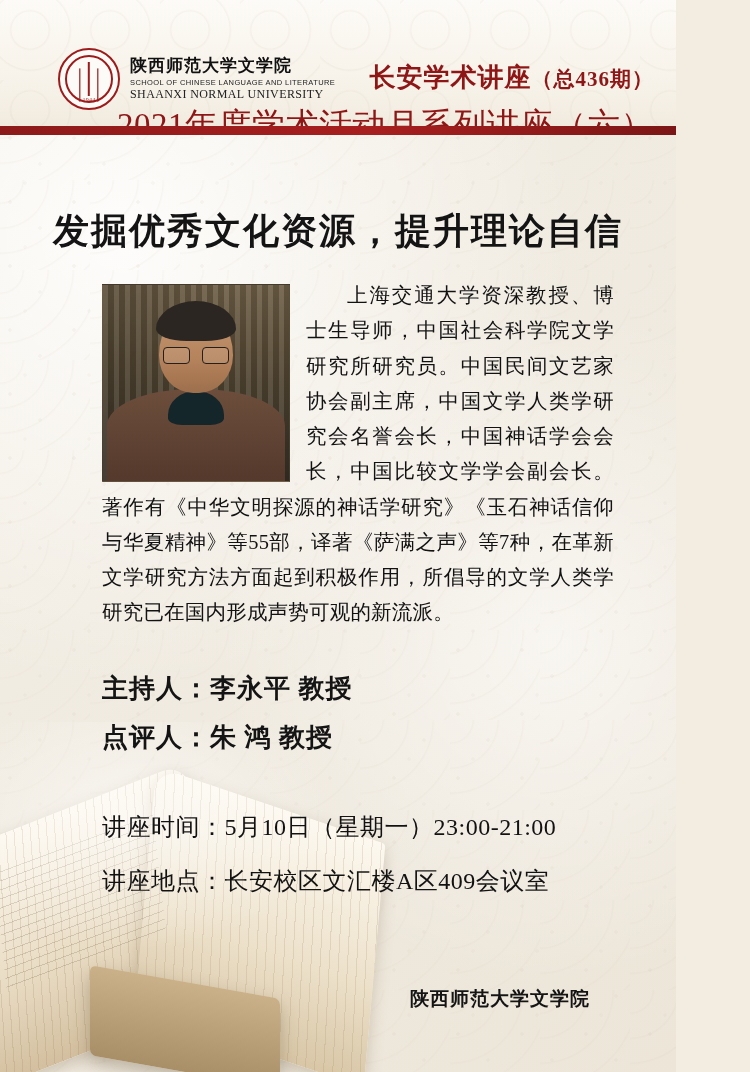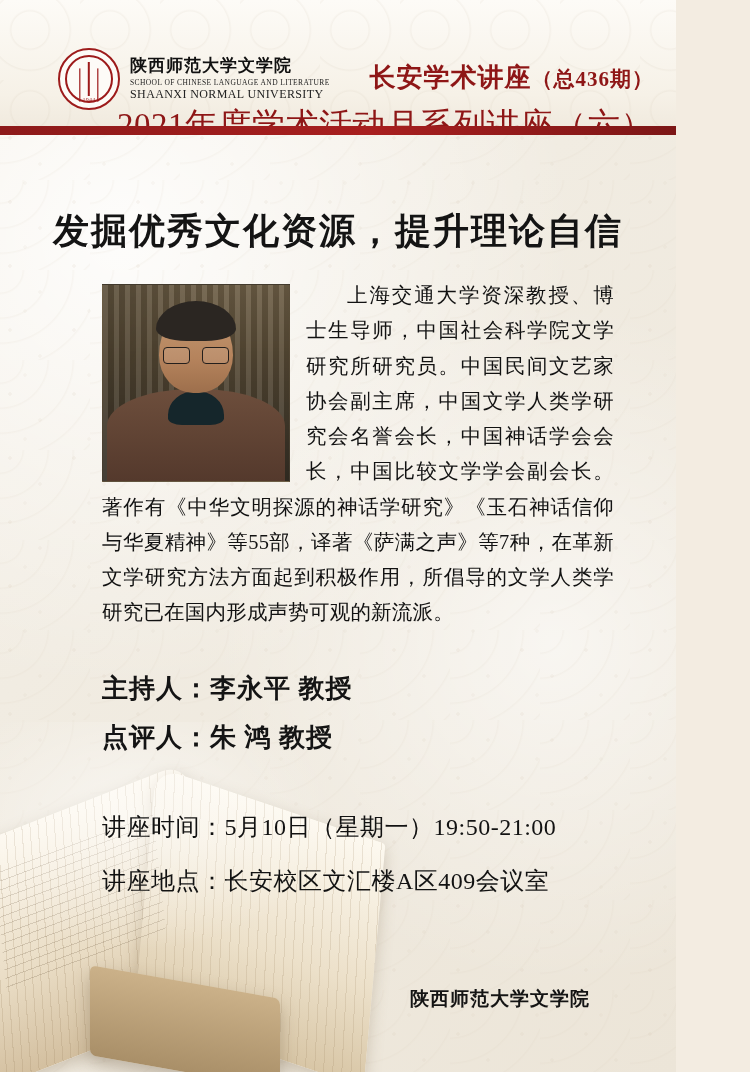--- a/index.html
+++ b/index.html
@@ -122,21 +122,21 @@
     font-size: 17px;
     font-weight: bold;
     letter-spacing: 1px;
     color: #111;
   }
   .logo-en1 {
     font-size: 7.5px;
     letter-spacing: 0.4px;
     color: #222;
     margin-top: 3px;
-    font-family: Liberation Serif, serif;
+    font-family: Liberation Sans, sans-serif;
   }
   .logo-en2 {
     font-size: 12px;
     letter-spacing: 0.4px;
     color: #222;
     margin-top: 1px;
     font-family: "Liberation Serif", serif;
   }
 
   .header-titles {
@@ -444,21 +444,21 @@
       </div>
       <div class="bio-text">上海交通大学资深教授、博士生导师，中国社会科学院文学研究所研究员。中国民间文艺家协会副主席，中国文学人类学研究会名誉会长，中国神话学会会长，中国比较文学学会副会长。著作有《中华文明探源的神话学研究》《玉石神话信仰与华夏精神》等55部，译著《萨满之声》等7种，在革新文学研究方法方面起到积极作用，所倡导的文学人类学研究已在国内形成声势可观的新流派。</div>
     </div>
 
     <div class="hosts">
       <div class="host-line">主持人：李永平  教授</div>
       <div class="host-line">点评人：朱 鸿 教授</div>
     </div>
 
     <div class="details">
-      <div class="detail-line">讲座时间：5月10日（星期一）19:50-21:00</div>
+      <div class="detail-line">讲座时间：5月10日（星期一）23:00-21:00</div>
       <div class="detail-line">讲座地点：长安校区文汇楼A区409会议室</div>
     </div>
 
   </div>
 
   <div class="footer-org">陕西师范大学文学院</div>
   <div class="fade-bottom"></div>
 </div>
 
 </body></html>

